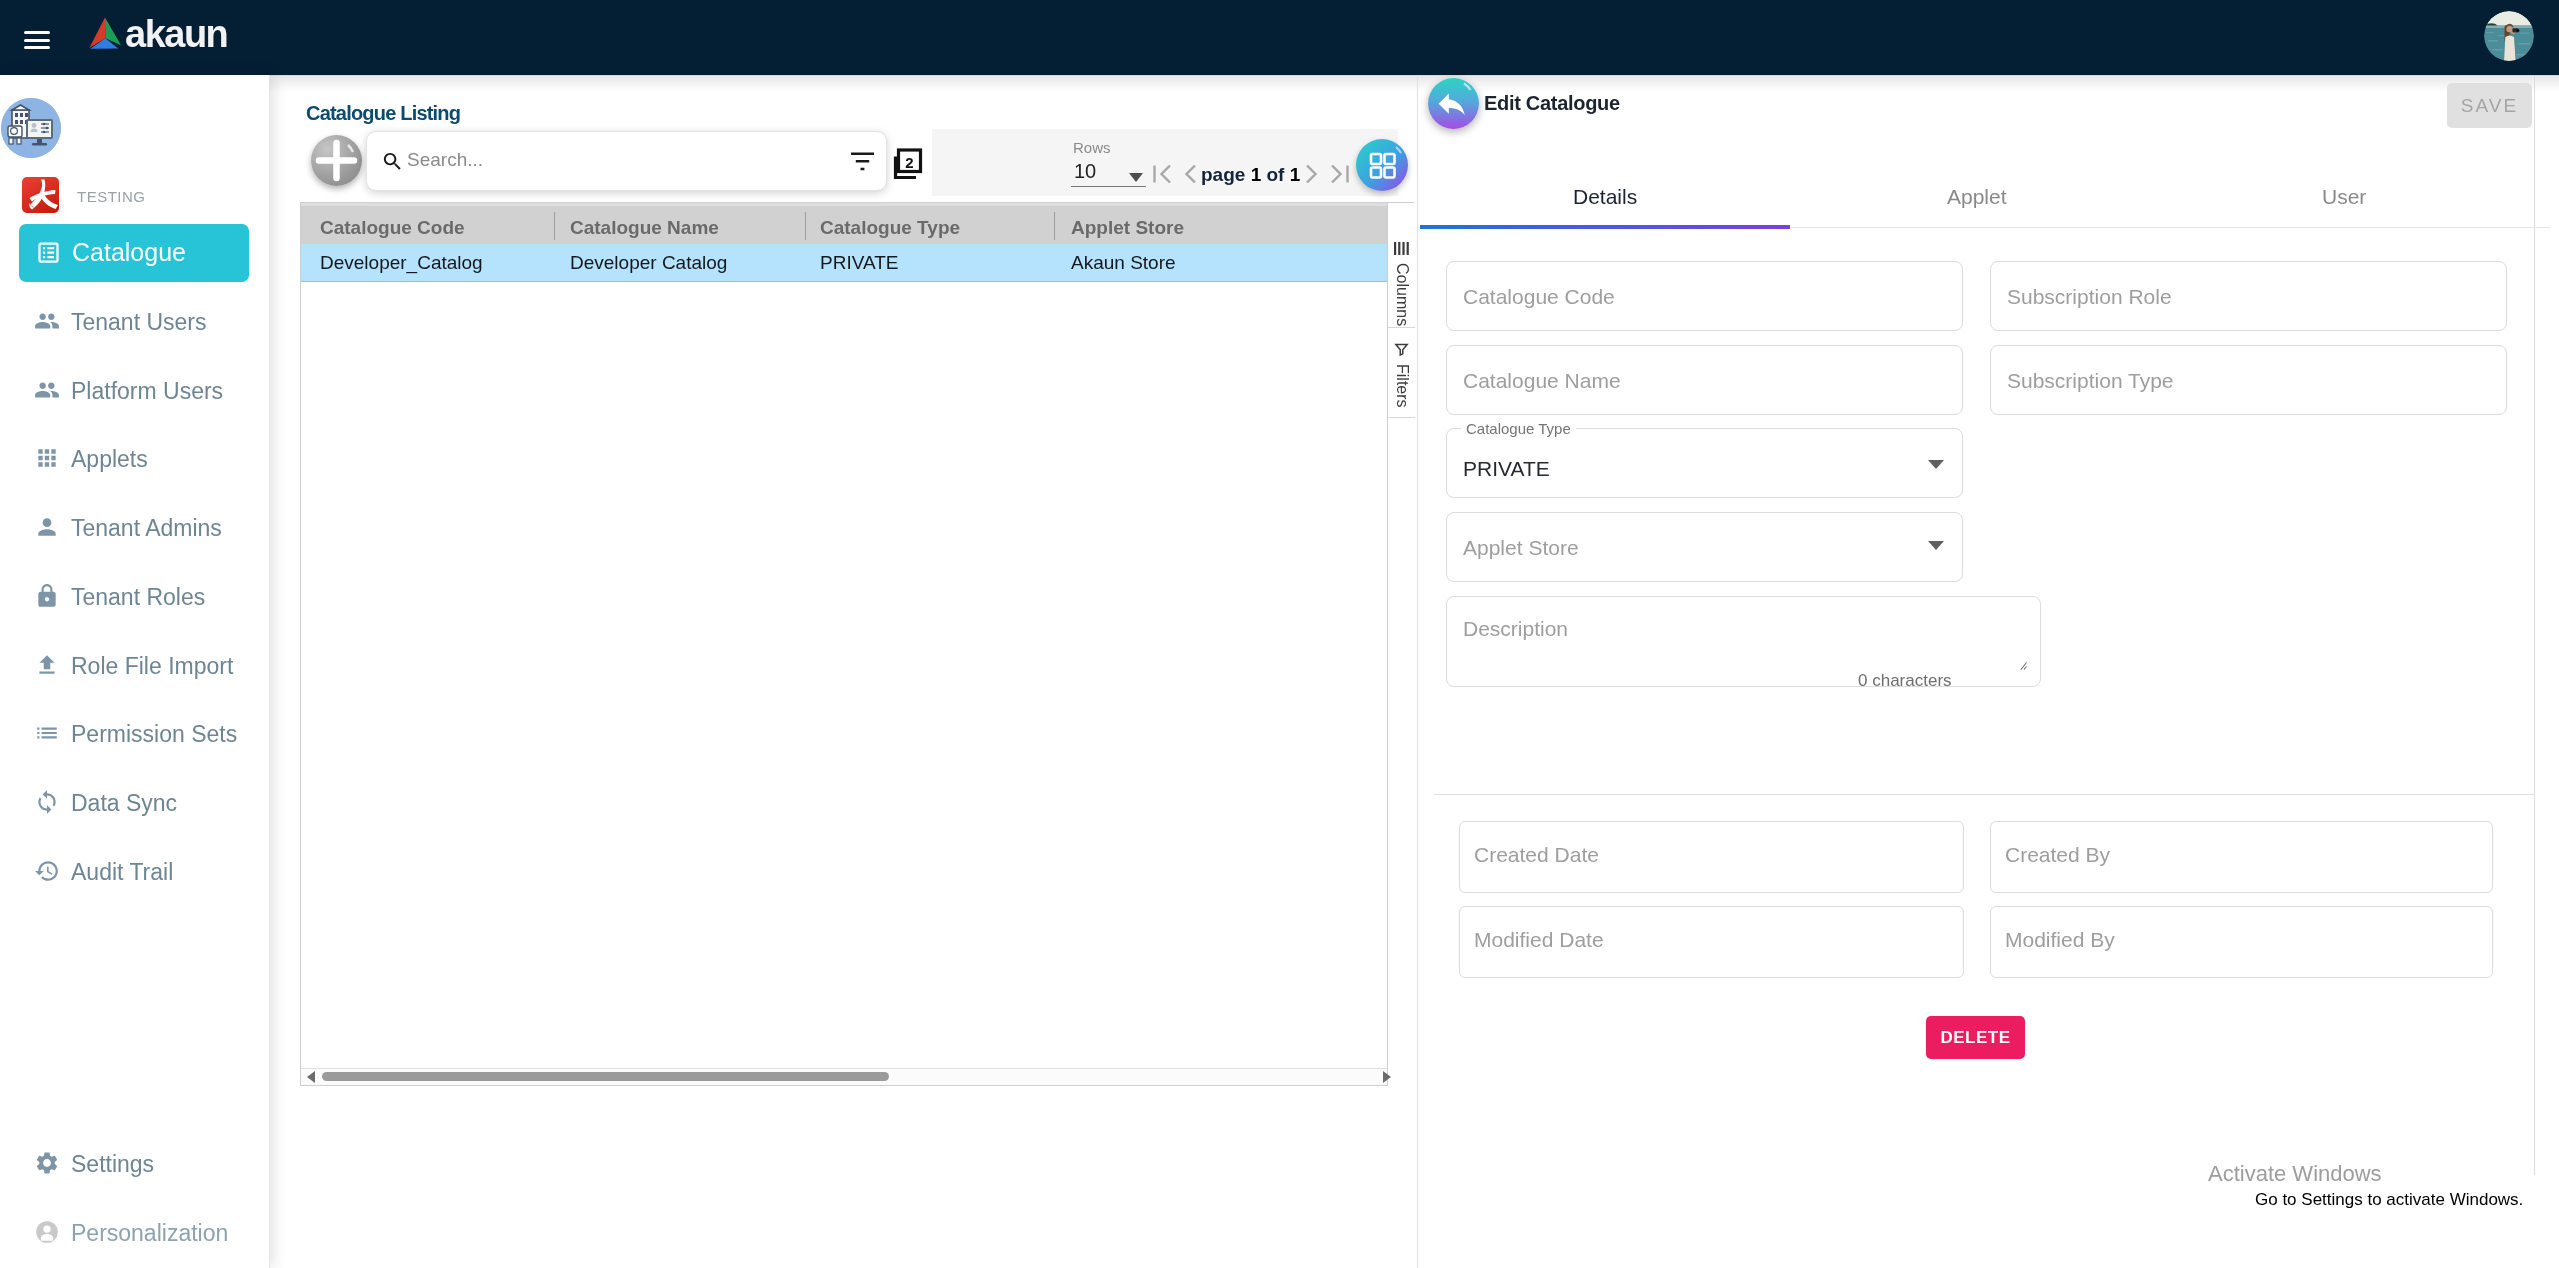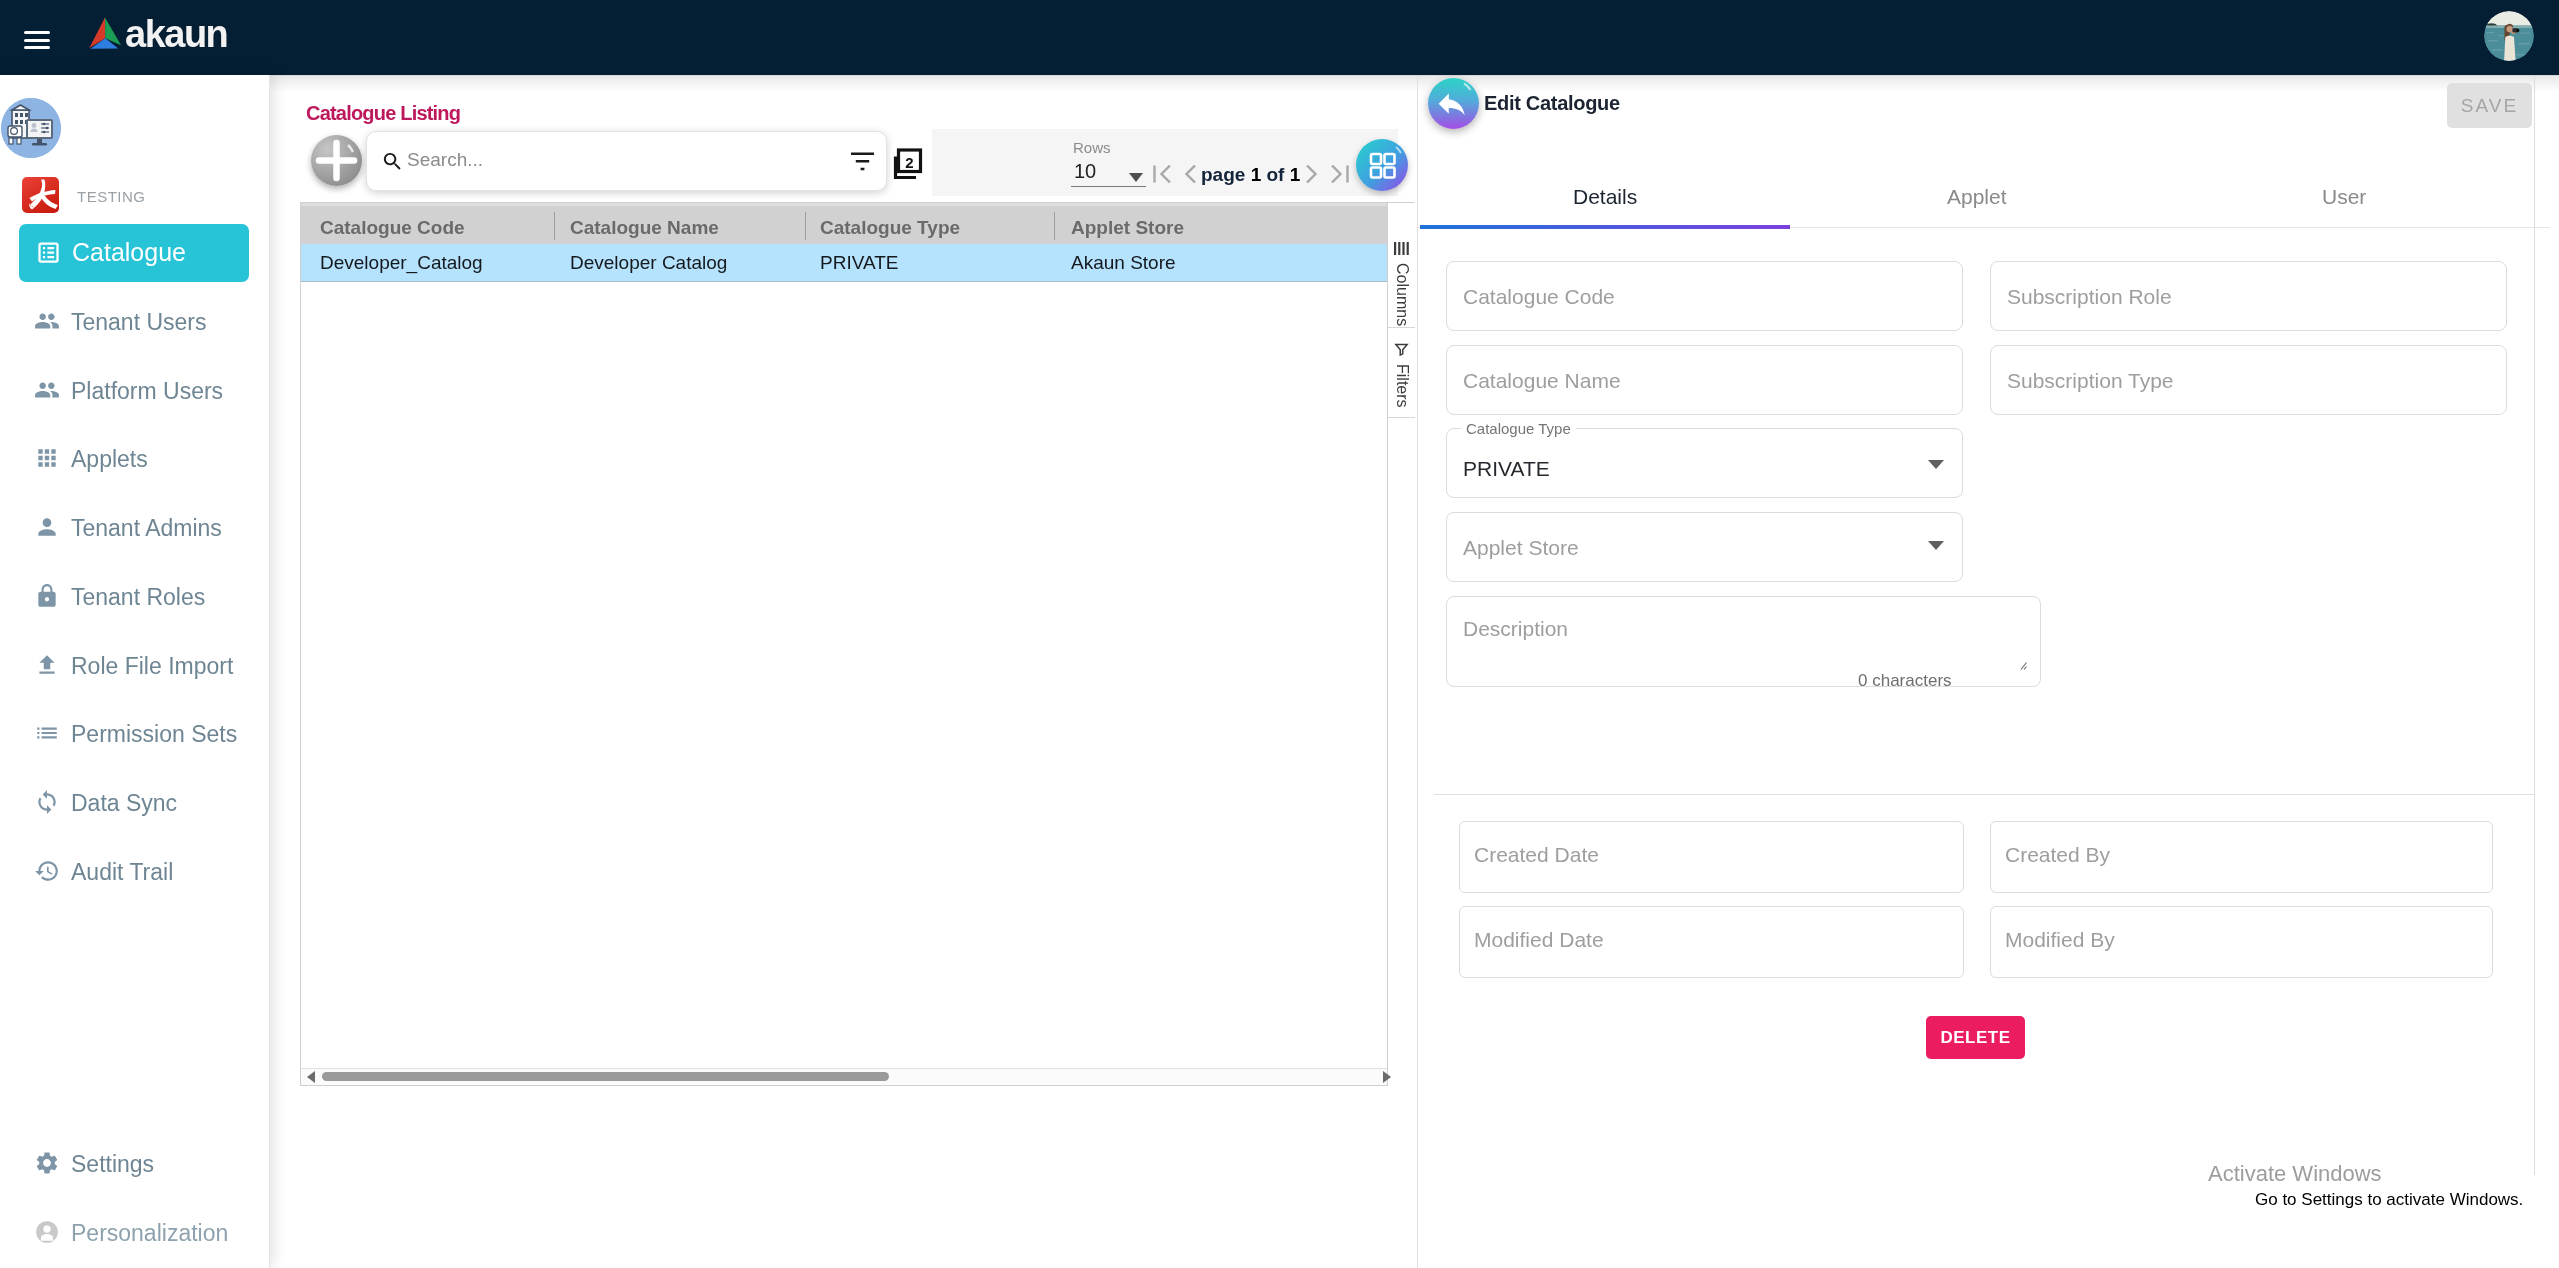--- a/index.html
+++ b/index.html
@@ -24,21 +24,21 @@
   #testicon { left:22px; top:177px; width:37px; height:36px; border-radius:5px;
     background:linear-gradient(150deg,#ea4136,#c5170b); z-index:2;}
   #testtxt { left:77px; top:188px; font-size:15px; color:#9aa1a7; letter-spacing:0.5px; }
   #catpill { left:19px; top:224px; width:230px; height:58px; background:#27c3d7; border-radius:7px; }
   #catpill .txt { position:absolute; left:53px; top:14px; font-size:25px; color:#fff; }
   .mitem { position:absolute; left:0; width:270px; height:40px;padding-left:43px; }
   .mitem .txt { position:absolute; left:71px; top:8px; font-size:23px; color:#6e8593; }
   .mitem svg { position:absolute; left:34px; top:7px; }
 
   
-  #title { left:306px; top:102px; font-size:20px; font-weight:bold; color:#be185d; letter-spacing:-0.8px; }
+  #title { left:306px; top:102px; font-size:20px; font-weight:bold; color:#0c4a6e; letter-spacing:-0.8px; }
   #plusbtn { left:311px; top:135px; width:51px; height:51px; border-radius:50%;
     background:radial-gradient(circle at 32% 28%, #c6c6c6, #9e9e9e 55%, #878787 90%);
     box-shadow:0 3px 6px rgba(0,0,0,0.3); }
   #searchbox { left:366px; top:131px; width:521px; height:60px; background:#fff; border-radius:10px;
     border:1px solid #e3e3e3; box-shadow:0 2px 8px rgba(0,0,0,0.18); }
   #searchtxt { left:407px; top:149px; font-size:19px; color:#8b8b8b; }
   #rowsbg { left:932px; top:129px; width:466px; height:67px; background:#f5f5f5; }
   #rowslbl { left:1073px; top:139px; font-size:15px; color:#8b8b8b; }
   #rowsval { left:1074px; top:160px; font-size:20px; color:#222; }
   #rowsline { left:1071px; top:186px; width:75px; height:1px; background:#777; }

